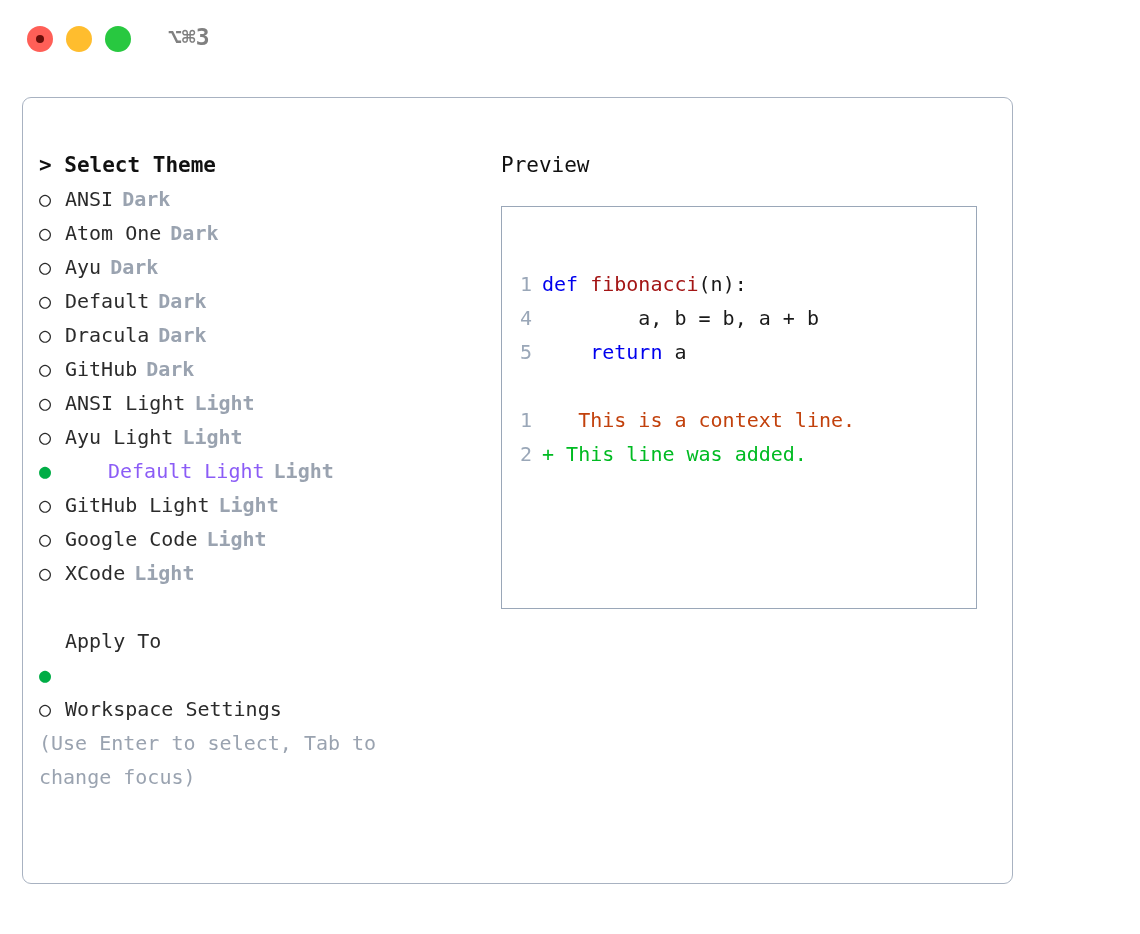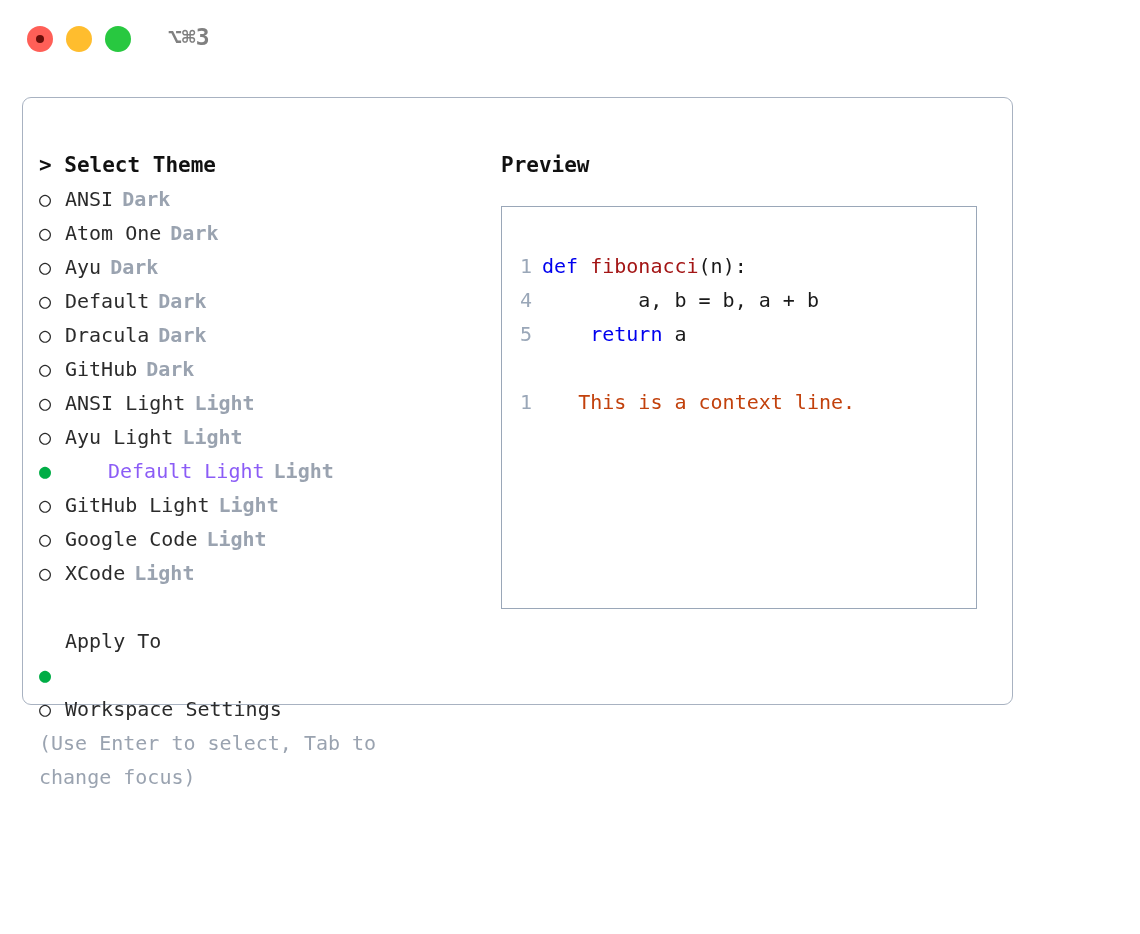--- a/index.html
+++ b/index.html
@@ -59,21 +59,21 @@
     letter-spacing: 0px;
     white-space: pre;
   }
 
   
   .panel {
     position: absolute;
     left: 22px;
     top: 97px;
     width: 991px;
-    height: 608px;
+    height: 787px;
     border: 1.5px solid #a8b2c1;
     border-radius: 9px;
     box-sizing: border-box;
     background: #ffffff;
   }
 
   .col-left {
     position: absolute;
     left: 16px;
     top: 50px;
@@ -126,33 +126,33 @@
     font-size: 20px;
     line-height: 34px;
     color: #9aa3b0;
     width: 400px;
     white-space: pre-wrap;
   }
 
   
   .preview-title {
     font-size: 21px;
-    font-weight: bold;
+    font-weight: normal;
     color: #111111;
     line-height: 34px;
     white-space: pre;
   }
   .preview-box {
     margin-top: 24px;
     width: 476px;
     height: 403px;
     border: 1.5px solid #9aa7b8;
     box-sizing: border-box;
     background: #ffffff;
-    padding: 42px 0 0 16px;
+    padding: 60px 0 0 16px;
   }
   .code-line {
     font-size: 20px;
     line-height: 34px;
     white-space: pre;
     color: #1a1a1a;
   }
   .ln {
     display: inline-block;
     width: 14px;
@@ -222,18 +222,19 @@
 
       <div class="preview-box">
         <div id="code-block">
             <div class="code-line"><span class="ln">1</span><span class="tok-kw">def </span><span class="tok-fn">fibonacci</span><span class="tok-txt">(n):</span></div>
             <div class="code-line"><span class="ln">4</span><span class="tok-txt">        a, b = b, a + b</span></div>
             <div class="code-line"><span class="ln">5</span><span class="tok-txt">    </span><span class="tok-kw">return</span><span class="tok-txt"> a</span></div>
           </div>
         <div class="code-gap"></div>
         <div id="diff-block">
             <div class="code-line"><span class="ln">1</span><span class="diff-ctx"> </span><span class="diff-ctx">  This is a context line.</span></div>
+            <div class="code-line"><span class="ln">2</span><span class="diff-add">+</span><span class="diff-add"> This line was added.</span></div>
           </div>
       </div>
     </div>
 
   </div>
 </div>
 
 </body></html>

